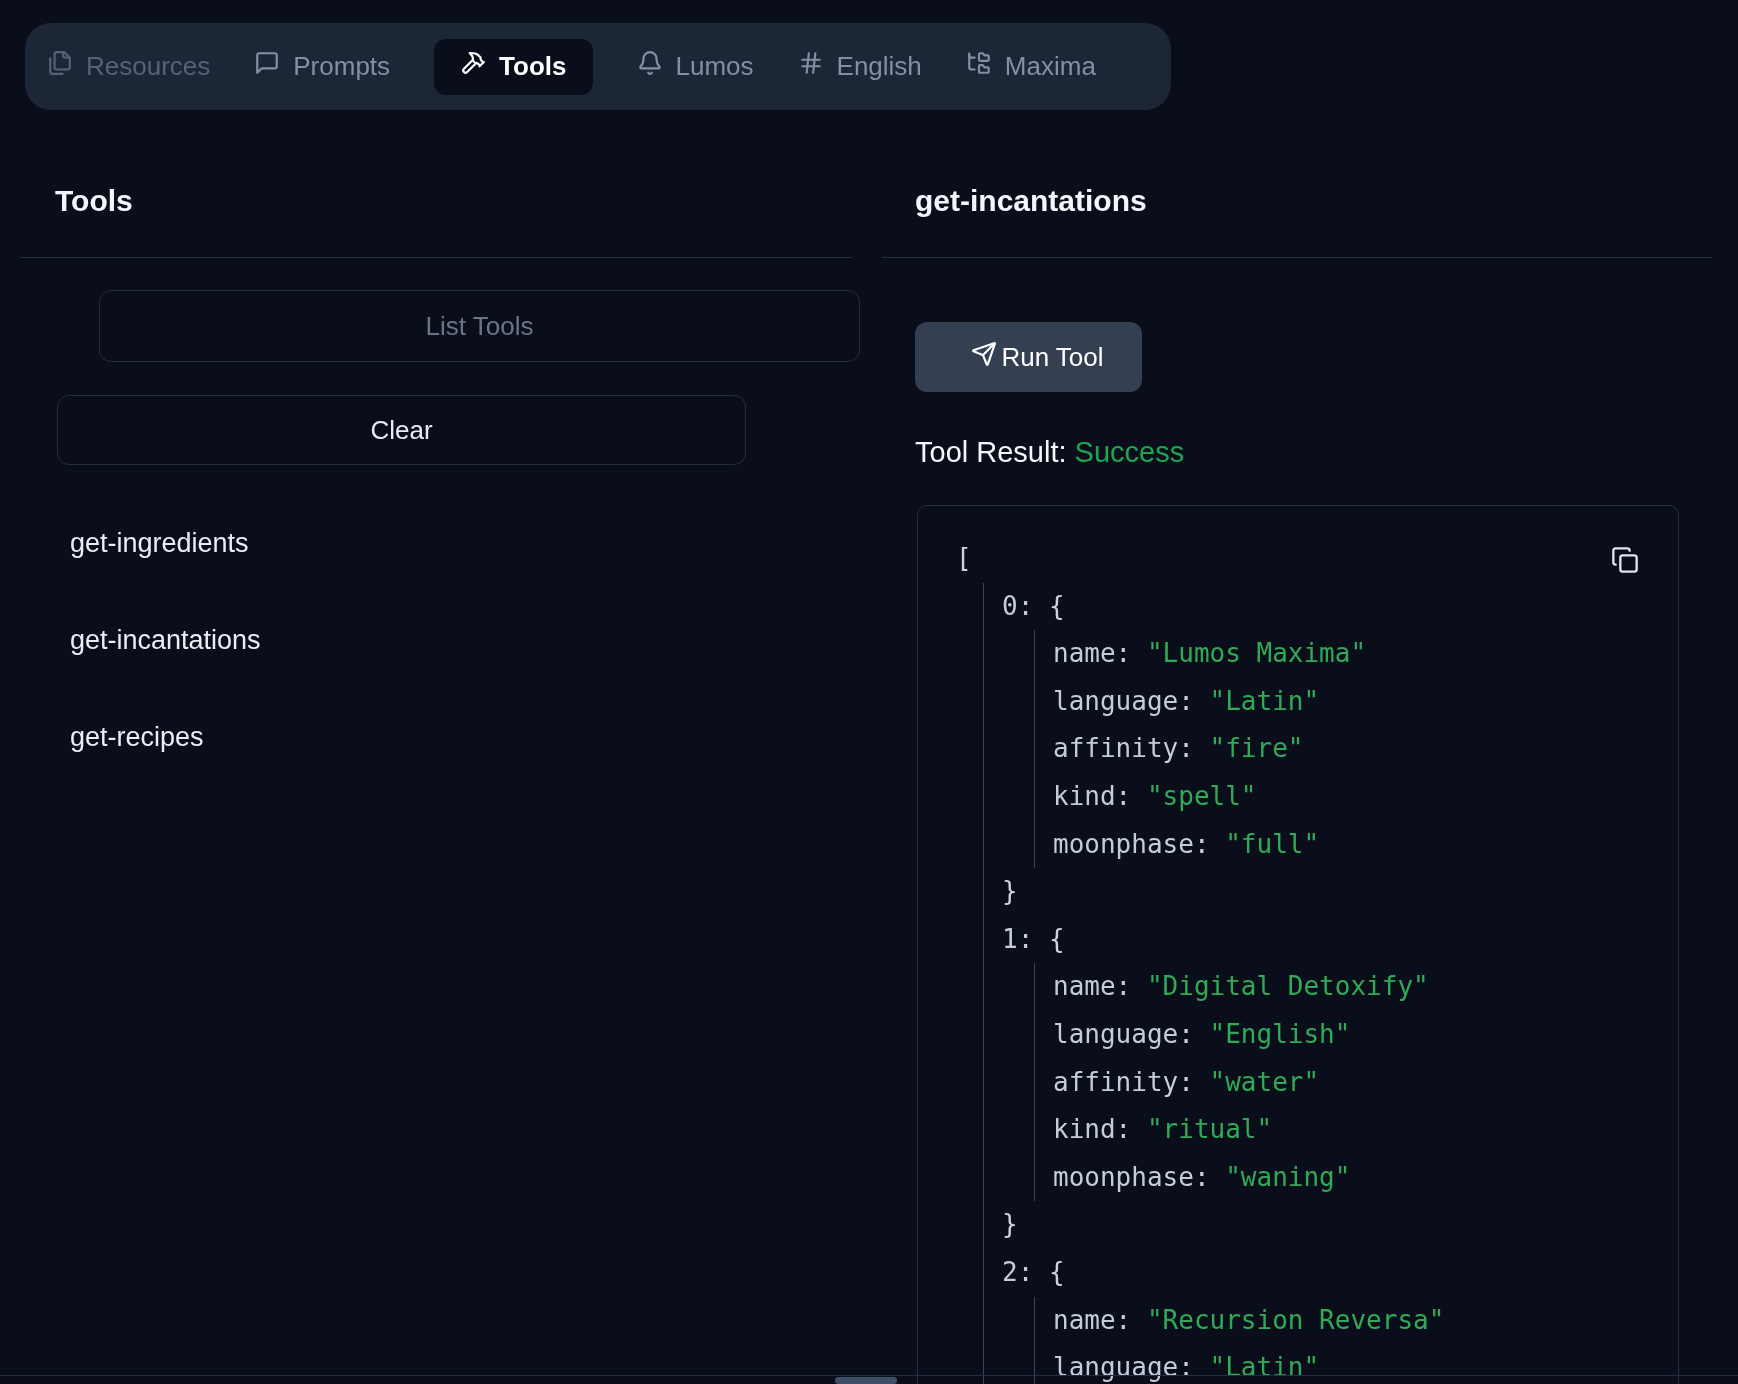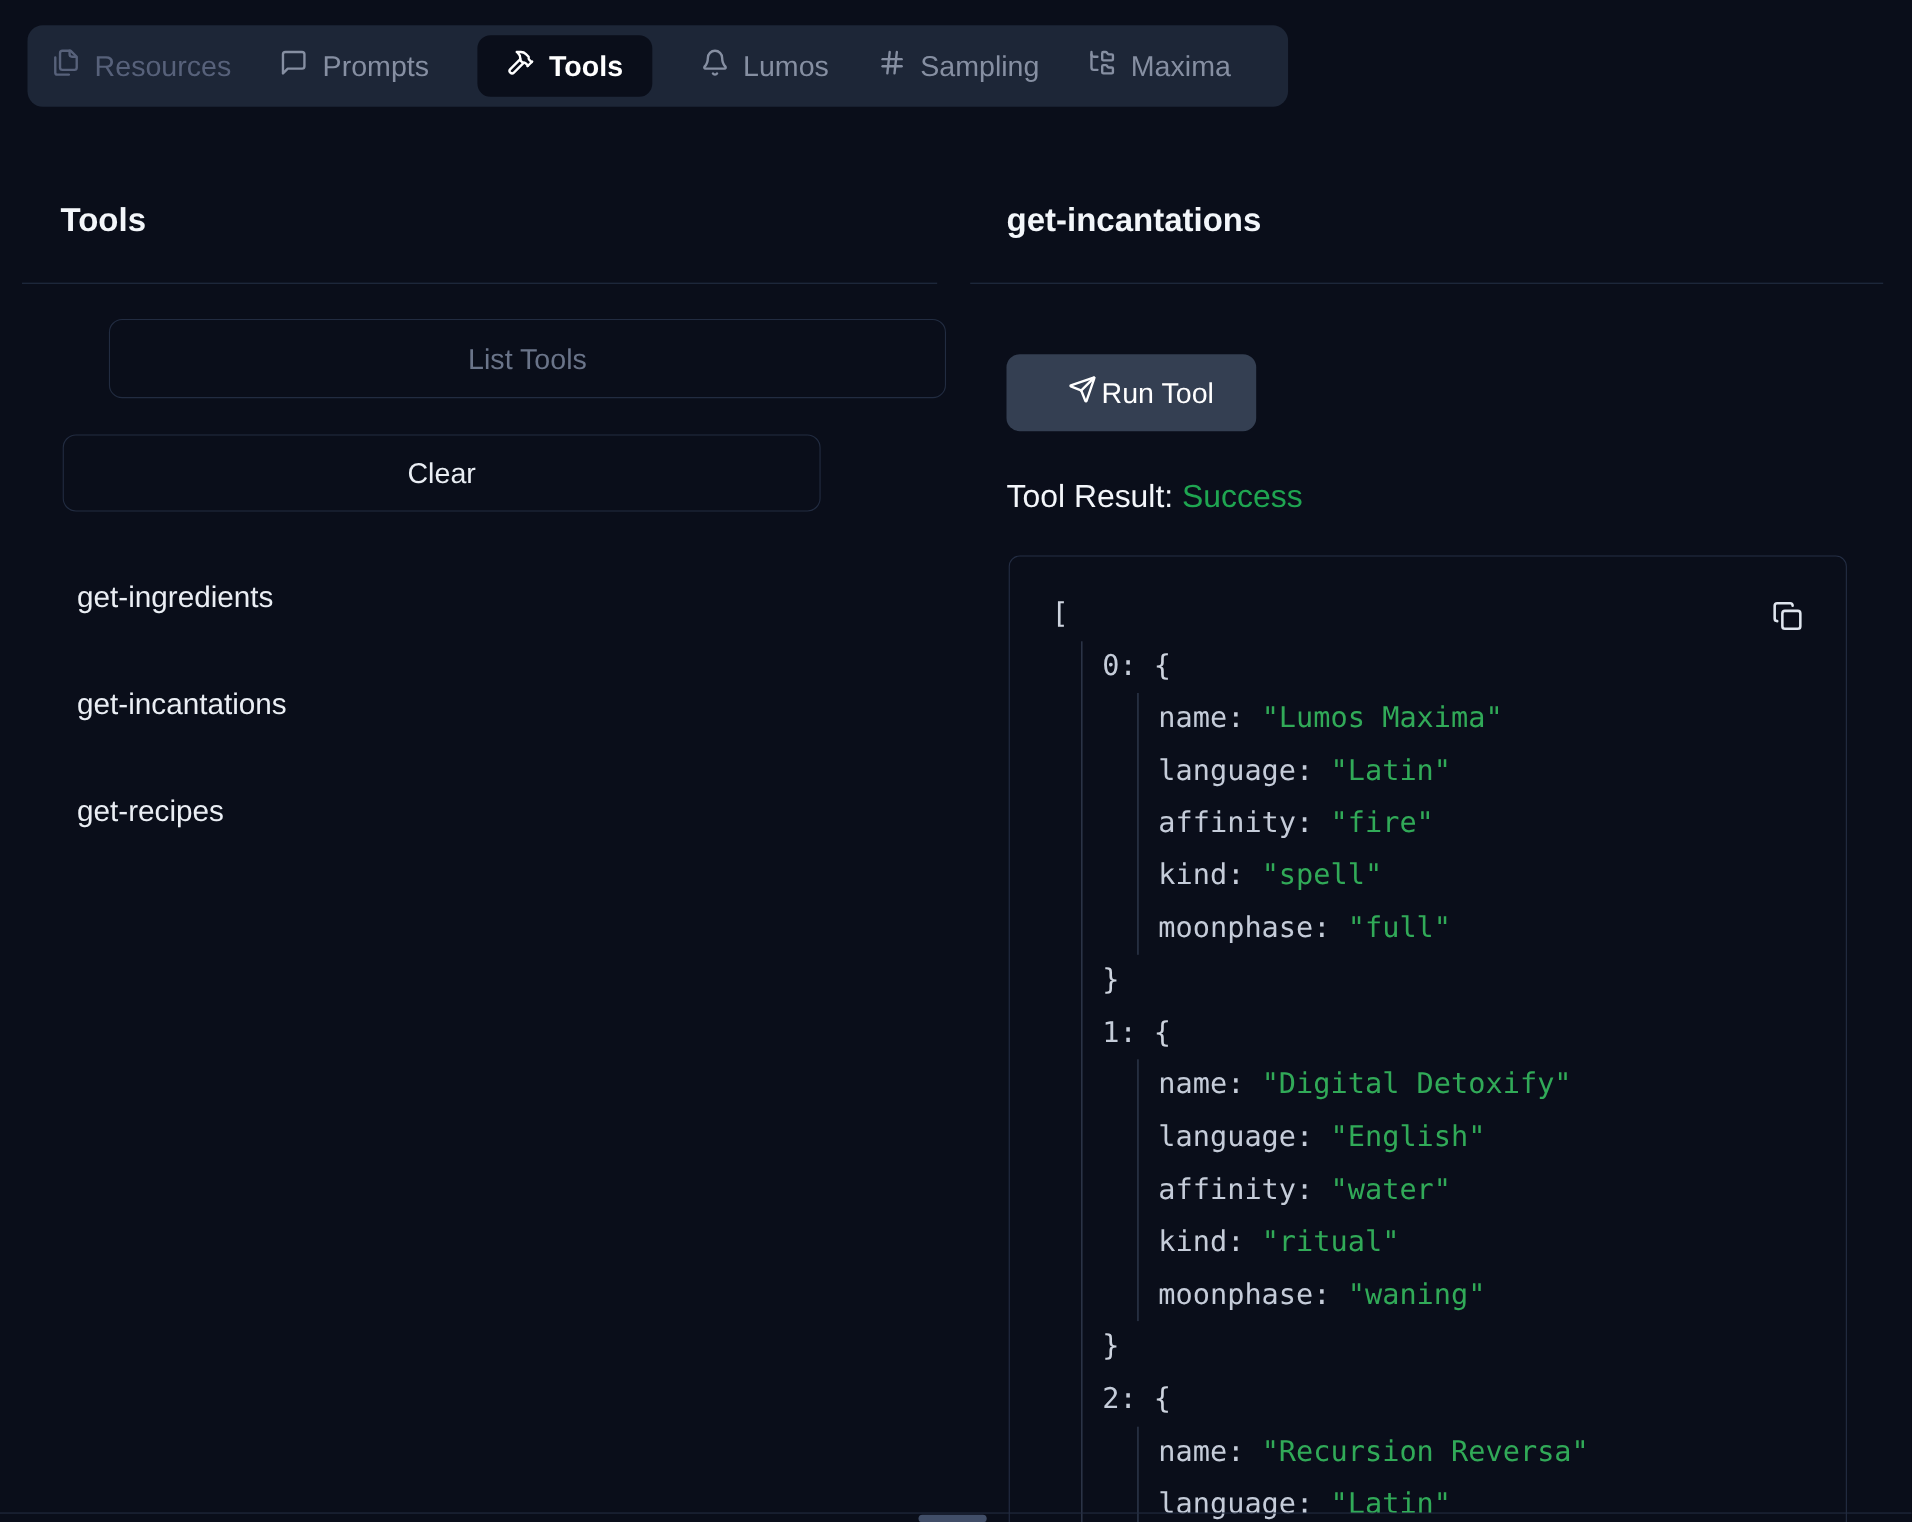--- a/index.html
+++ b/index.html
@@ -22,22 +22,22 @@
   }
   html,body{margin:0;padding:0;background:var(--bg);}
   .screen{
     position:relative;width:1738px;height:1384px;overflow:hidden;
     background:var(--bg);
     font-family:"Liberation Sans",sans-serif;
     color:var(--heading);
   }
   
   .tabbar{
-    position:absolute;left:25px;top:23px;width:1146px;height:74px;
-    background:var(--panel-bar);border-radius:14px;
+    position:absolute;left:25px;top:23px;width:1146px;height:87px;
+    background:var(--panel-bar);border-radius:26px;
     display:flex;align-items:center;padding:0 22px;box-sizing:border-box;gap:44px;
   }
   .tab{
     display:flex;align-items:center;gap:13px;
     font-size:26px;font-weight:500;color:var(--tab-muted);
     white-space:nowrap;cursor:pointer;
   }
   .tab.dim{color:var(--tab-dim);}
   .tab.active{
     background:var(--bg);color:#ffffff;font-weight:600;
@@ -134,21 +134,21 @@
           </svg></span>
         <span class="tab-label">Lumos</span>
       </div>
       <div class="tab">
         <span><svg viewBox="0 0 24 24">
             <line x1="4" x2="20" y1="9" y2="9"></line>
             <line x1="4" x2="20" y1="15" y2="15"></line>
             <line x1="10" x2="8" y1="3" y2="21"></line>
             <line x1="16" x2="14" y1="3" y2="21"></line>
           </svg></span>
-        <span class="tab-label">Sampling</span>
+        <span class="tab-label">English</span>
       </div>
       <div class="tab">
         <span><svg viewBox="0 0 24 24">
             <path d="M20 10a1 1 0 0 0 1-1V6a1 1 0 0 0-1-1h-2.5a1 1 0 0 1-.8-.4l-.9-1.2A1 1 0 0 0 15 3h-2a1 1 0 0 0-1 1v5a1 1 0 0 0 1 1Z"></path>
             <path d="M20 21a1 1 0 0 0 1-1v-3a1 1 0 0 0-1-1h-2.5a1 1 0 0 1-.8-.4l-.9-1.2a1 1 0 0 0-.8-.4h-2a1 1 0 0 0-1 1v5a1 1 0 0 0 1 1Z"></path>
             <path d="M3 5a2 2 0 0 0 2 2h3"></path>
             <path d="M3 3v13a2 2 0 0 0 2 2h3"></path>
           </svg></span>
         <span class="tab-label">Maxima</span>
       </div>

